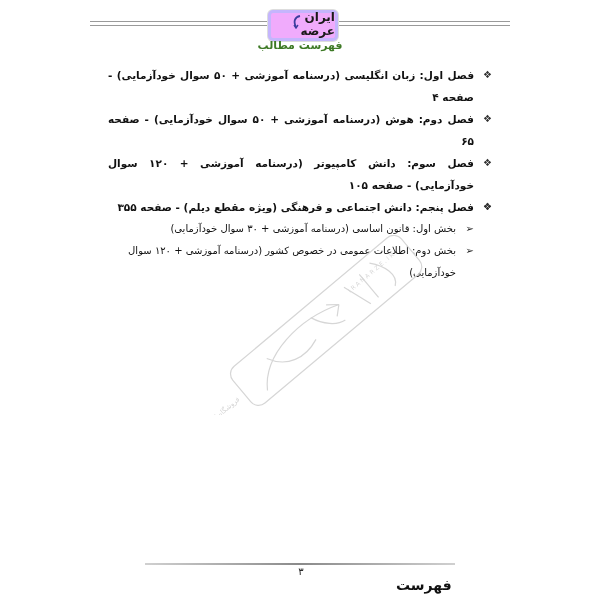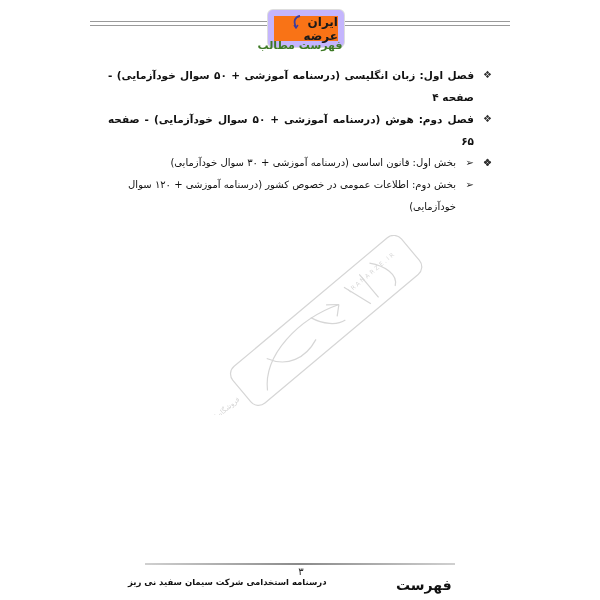--- a/index.html
+++ b/index.html
@@ -27,26 +27,26 @@
       height: 3px;
       border-top: 1px solid #9a9a9a;
       border-bottom: 1px solid #9a9a9a;
     }
     .header-line.left { left: 90px; width: 178px; }
     .header-line.right { left: 332px; width: 178px; }
     .logo-box {
       position: absolute;
       left: 268px; top: 10px;
       width: 64px; height: 25px;
-      border: 6px solid #c4b5fd;
+      border: 3px solid #c4b5fd;
       border-radius: 5px;
-      background: #f97316;
+      background: #f0abfc;
       box-shadow: 0 0 0 1px #ddd;
       display: flex;
-      align-items: center;
+      align-items: flex-end;
       justify-content: center;
       direction: rtl;
     }
     .logo-text {
       font-family: "DejaVu Sans", sans-serif;
       font-weight: bold;
       font-size: 12px;
       color: #1a1a1a;
       letter-spacing: -0.5px;
       position: relative;
@@ -173,26 +173,28 @@
     <div class="toc-item">
       <span class="bullet">❖</span>
       <span>فصل اول: زبان انگلیسی (درسنامه آموزشی + ۵۰ سوال خودآزمایی) - صفحه ۴</span>
     </div>
     <div class="toc-item">
       <span class="bullet">❖</span>
       <span>فصل دوم: هوش (درسنامه آموزشی + ۵۰ سوال خودآزمایی) - صفحه ۶۵</span>
     </div>
     <div class="toc-item">
       <span class="bullet">❖</span>
-    </div>
-    <div class="toc-item">
-      <span class="bullet">❖</span>
-    </div>
-    <div class="toc-item">
-      <span class="bullet">❖</span>
+      <span>فصل سوم: دانش کامپیوتر (درسنامه آموزشی + ۱۲۰ سوال خودآزمایی) - صفحه ۱۰۵</span>
+    </div>
+    <div class="toc-item">
+      <span class="bullet">❖</span>
+    </div>
+    <div class="toc-item">
+      <span class="bullet">❖</span>
+      <span>فصل پنجم: دانش اجتماعی و فرهنگی (ویژه مقطع دیلم) - صفحه ۳۵۵</span>
     </div>
     <div class="toc-sub">
       <span class="arrow">➢</span>
       <span>بخش اول: قانون اساسی (درسنامه آموزشی + ۳۰ سوال خودآزمایی)</span>
     </div>
     <div class="toc-sub">
       <span class="arrow">➢</span>
       <span>بخش دوم: اطلاعات عمومی در خصوص کشور (درسنامه آموزشی + ۱۲۰ سوال خودآزمایی)</span>
     </div>
   </div>
@@ -206,15 +208,14 @@
       <path d="M60 75 C70 95, 90 100, 110 92"></path>
       <path d="M120 72 C125 85, 135 95, 145 96"></path>
     </g>
     <text x="150" y="58" font-size="6" fill="#d6d6d6" font-family="DejaVu Sans, sans-serif" transform="rotate(-40 150 58)" letter-spacing="2">IRANARZE.IR</text>
     <text x="40" y="165" font-size="7" fill="#d6d6d6" font-family="DejaVu Sans, sans-serif" transform="rotate(-40 40 165)" direction="rtl">فروشگاه کالاهای دانلودی</text>
   </svg>
 
   <div class="footer-line"></div>
   <div class="page-number">۳</div>
   <div class="footer-right">فهرست</div>
-  <div class="footer-left">درسنامه استخدامی شرکت سیمان سفید نی ریز</div>
 
 </div>
 
 </body></html>

